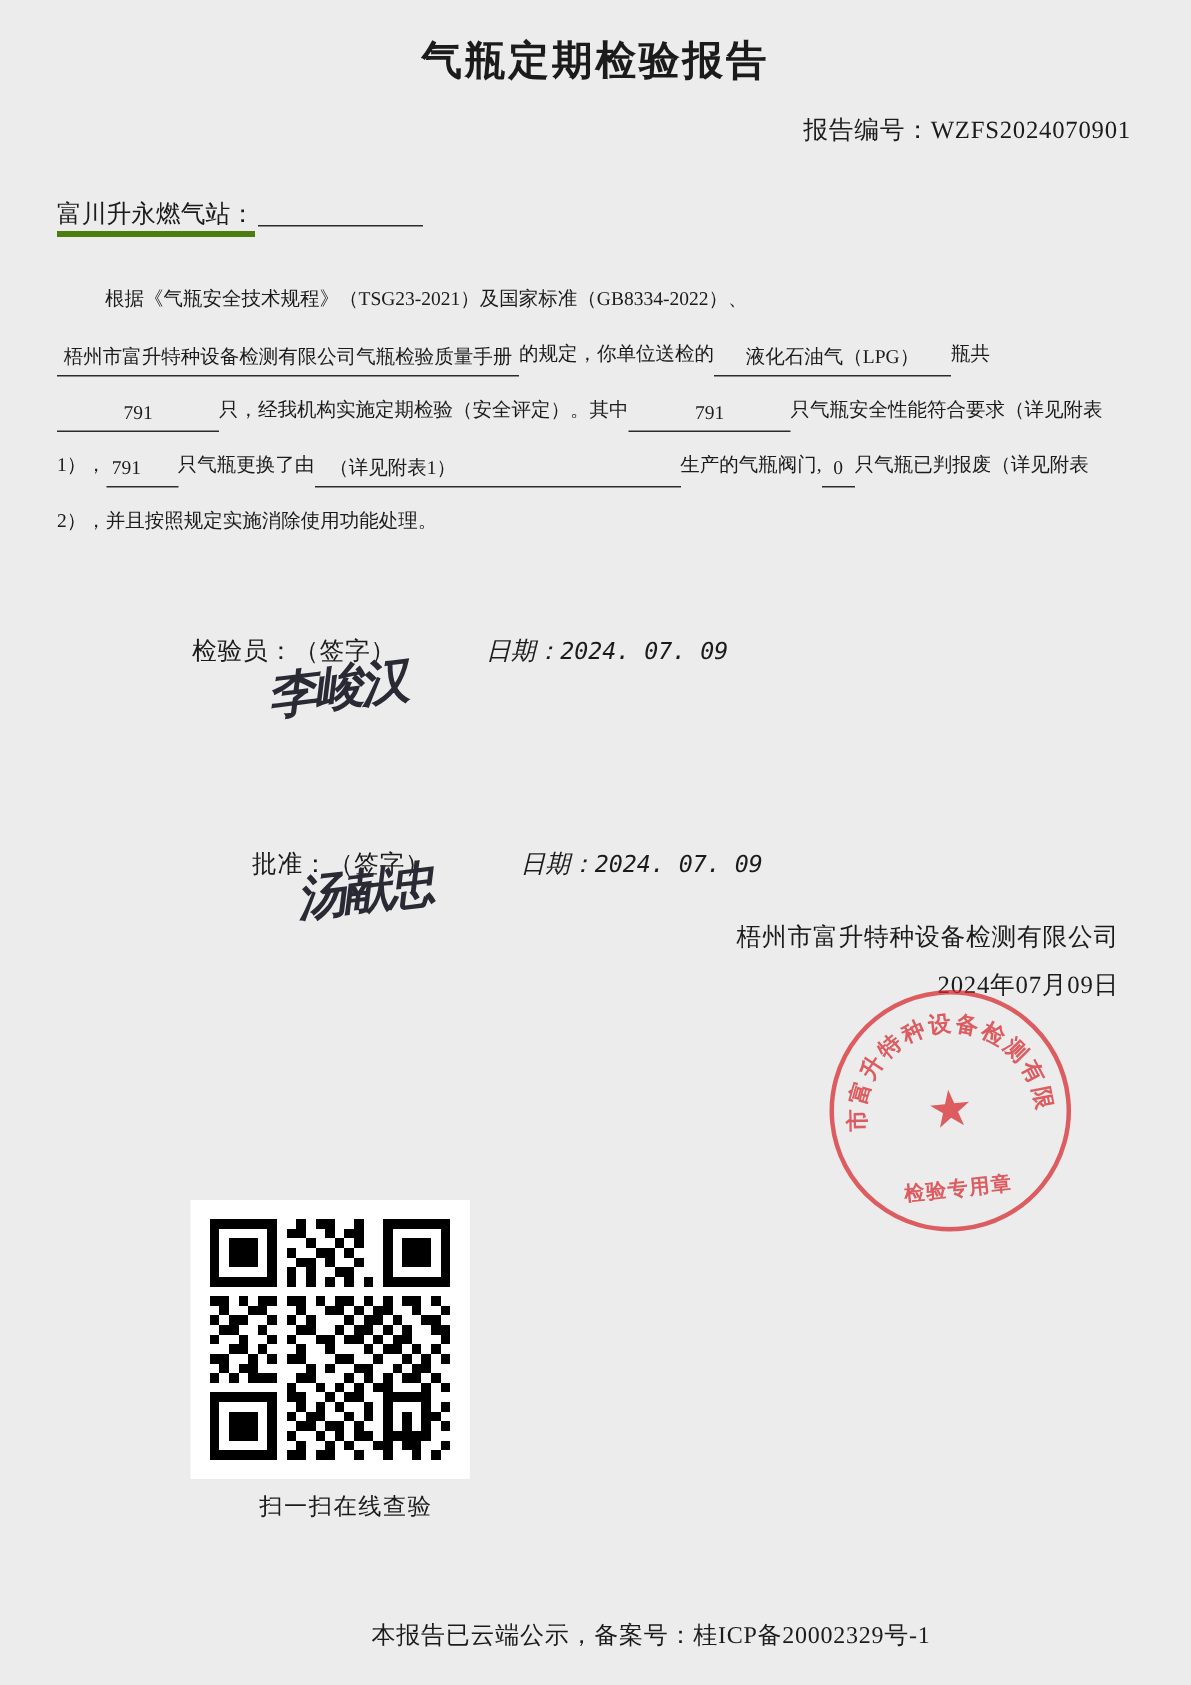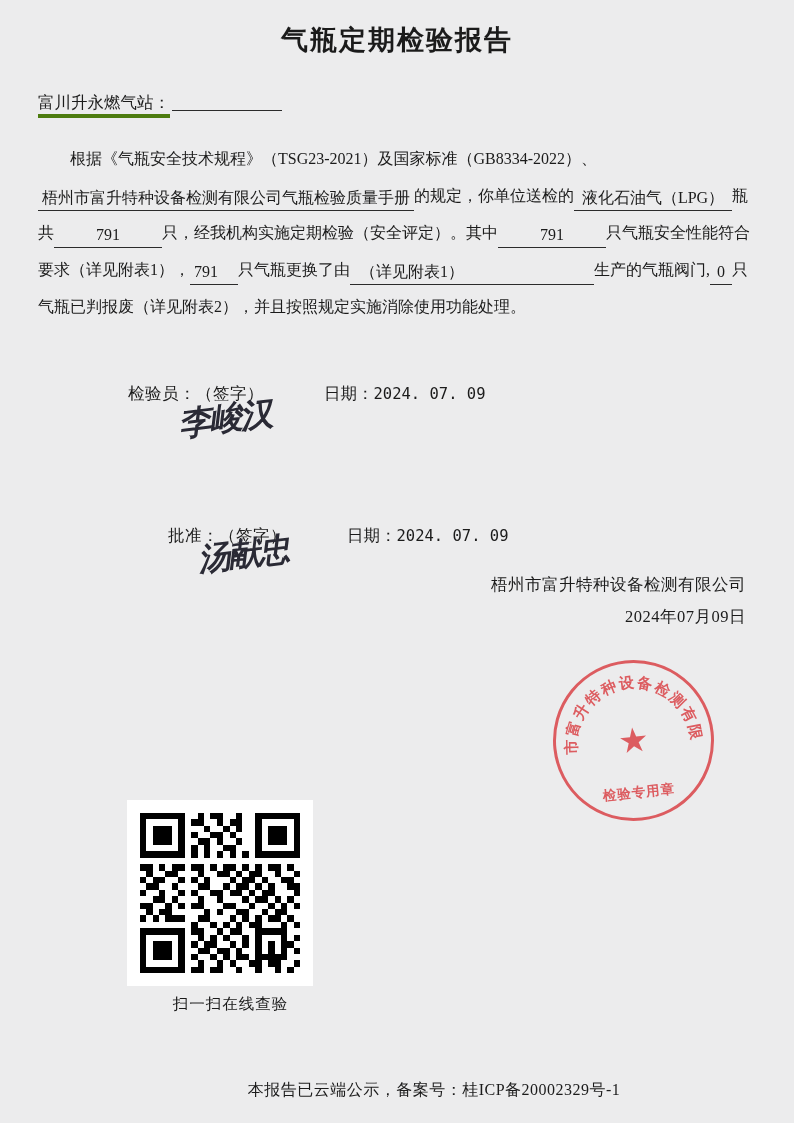--- a/index.html
+++ b/index.html
@@ -47,21 +47,21 @@
     margin-left: 2px;
     vertical-align: -3px;
   }
   .addressee .underline-name {
     border-bottom: 4px solid #4d7c0f;
     padding-bottom: 2px;
   }
   .body {
     margin-top: 26px;
     padding: 0 38px;
-    font-size: 16px;
+    font-size: 13px;
     line-height: 37px;
   }
   .body p {
     margin: 0;
     text-indent: 0;
   }
   .indent {
     display: inline-block;
     width: 32px;
   }
@@ -90,20 +90,21 @@
     display: flex;
     align-items: flex-start;
   }
   .sign-label {
     letter-spacing: 0.5px;
   }
   .sign-date {
     margin-left: 60px;
     font-family: "DejaVu Sans Mono", monospace;
     font-size: 15.5px;
+    font-style: italic;
   }
   .sign-date .lbl {
     font-family: "Liberation Serif", serif;
     font-size: 16.5px;
   }
   .handwriting {
     position: absolute;
     font-family: "DejaVu Serif", serif;
     font-style: italic;
     font-weight: bold;
@@ -225,20 +226,23 @@
     padding-left: 74px;
   }
 </style>
 </head>
 <body>
 
 <div class="page">
 
   <div class="title">气瓶定期检验报告</div>
 
+  <div class="report-no">
+    <span>报告编号：</span><span>WZFS2024070901</span>
+  </div>
 
   <div class="addressee">
     <span class="underline-name">富川升永燃气站：</span><span class="blank"></span>
   </div>
 
   <div class="body">
     <p>
       <span class="indent"></span><span>根据《气瓶安全技术规程》（TSG23-2021）及国家标准（GB8334-2022）、</span><span class="fill manual">梧州市富升特种设备检测有限公司气瓶检验质量手册</span><span>的规定，你单位送检的</span><span class="fill gas">液化石油气（LPG）</span><span>瓶共</span><span class="fill n2">791</span><span>只，经我机构实施定期检验（安全评定）。其中</span><span class="fill n2">791</span><span>只气瓶安全性能符合要求（详见附表1），</span><span class="fill n3">791</span><span>只气瓶更换了由</span><span class="fill valve">（详见附表1）</span><span>生产的气瓶阀门,</span><span class="fill zero">0</span><span>只气瓶已判报废（详见附表2），并且按照规定实施消除使用功能处理。</span>
     </p>
   </div>

